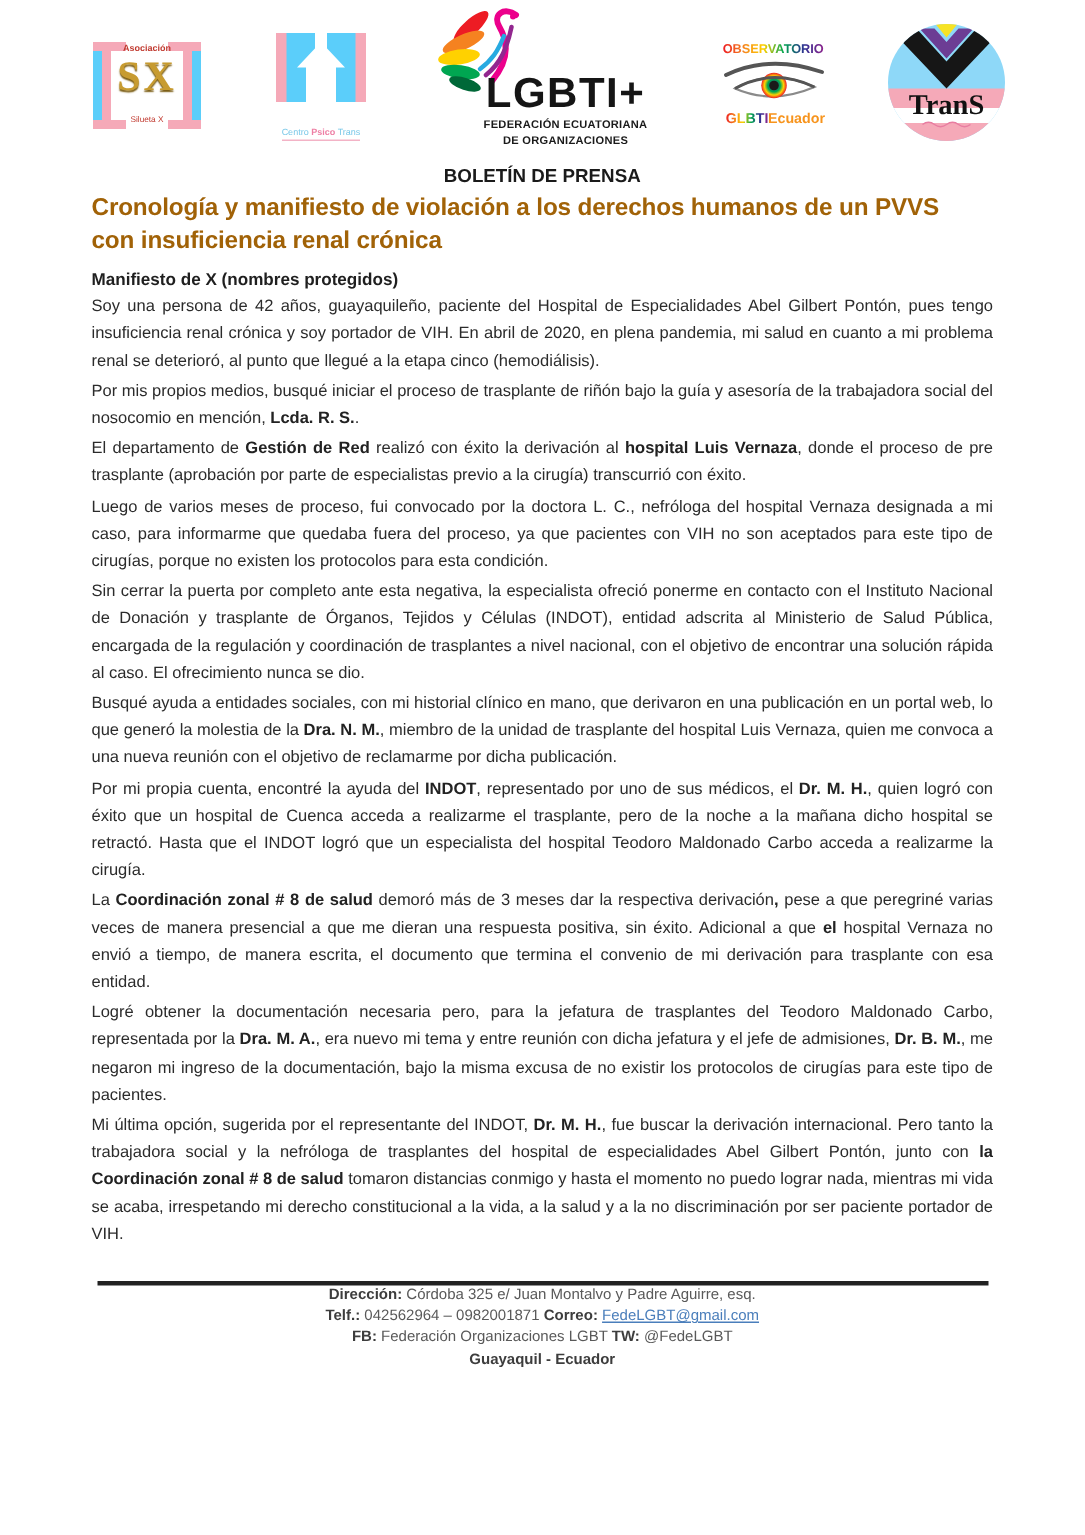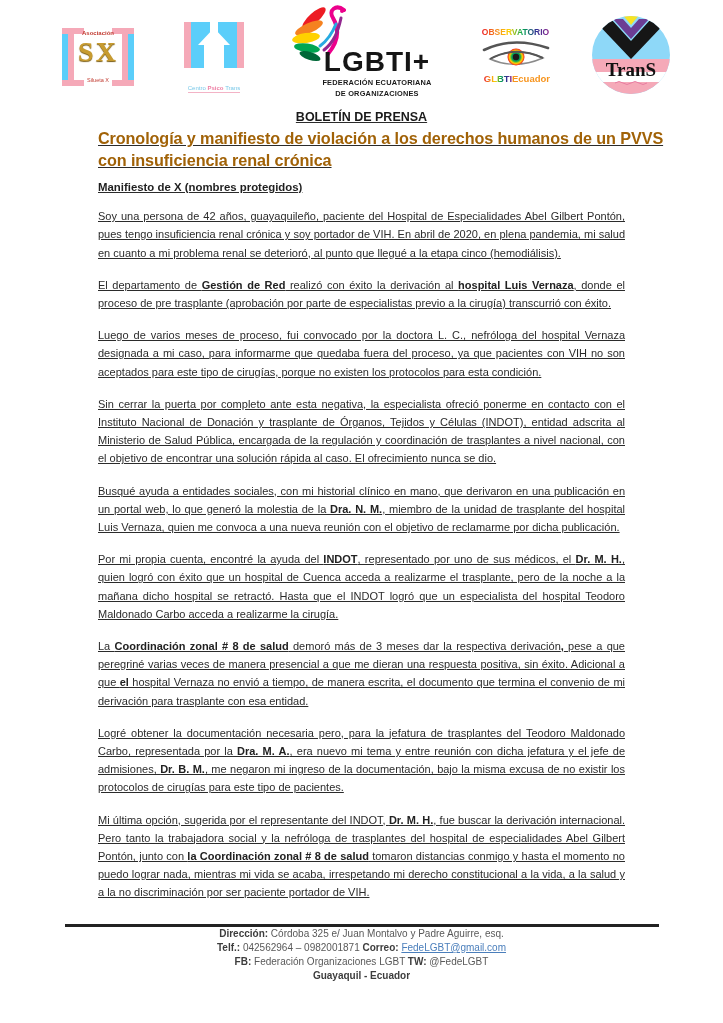--- a/index.html
+++ b/index.html
@@ -32,27 +32,27 @@
   .bird { position:absolute; left:10px; top:0; }
   .fed-text { position:absolute; left:34px; top:44px; width:122px; text-align:center; }
   .fed-main { font-size:28px; font-weight:800; color:#151515; letter-spacing:1px; line-height:1;text-align:center; }
   .fed-sub { font-size:7.4px; font-weight:bold; color:#1a1a1a; letter-spacing:0.2px;
              margin-top:2px; line-height:1.25; }
   .fed-sub:first-of-type { margin-top:5px; }
   
   .obs { width:95px; }
   .torg { width:84px; }
   
-  .content { padding:0 98px;text-decoration:underline; }
+  .content { padding:0 61px; }
   .kicker { margin-top:2px; text-align:center; font-weight:bold; font-size:12.5px; color:#1a1a1a; }
   .title { margin-top:4px; text-align:left; color:#a16207; font-size:16.2px;
            font-weight:bold; line-height:1.33; letter-spacing:-0.1px; }
   .title .tl { display:block; white-space:nowrap; }
   .subtitle { margin-top:10px; font-weight:bold; font-size:11.4px; color:#1f1f1f; }
-  .body p { margin-top:14px; font-size:11px; line-height:18.2px; text-align:justify; color:#2b2b2b; }
+  .body p { margin-top:2px; font-size:11px; line-height:18.2px; text-align:justify; color:#2b2b2b; }
   .body b { color:#222222; }
   
   .footer { width:594px; margin:22px auto 0; border-top:3px solid #222222;
             padding-top:0; text-align:center; font-size:10px; line-height:1.42; color:#595959; }
   .footer b { color:#3d3d3d; }
   .footer div:last-child { font-weight:bold; color:#3d3d3d; }
   .footer div:last-child span { font-weight:bold; }
   .email-link { color:#4a7ebb; text-decoration:underline; }
 </style>
 </head>
@@ -164,20 +164,21 @@
 
   <div class="content">
     <div class="kicker">BOLETÍN DE PRENSA</div>
     <h1 class="title">
       <span class="tl">Cronología y manifiesto de violación a los derechos humanos de un PVVS</span>
       <span class="tl">con insuficiencia renal crónica</span>
     </h1>
     <div class="subtitle">Manifiesto de X (nombres protegidos)</div>
     <main class="body">
         <p><span>Soy una persona de 42 años, guayaquileño, paciente del Hospital de Especialidades Abel Gilbert Pontón, pues tengo insuficiencia renal crónica y soy portador de VIH. En abril de 2020, en plena pandemia, mi salud en cuanto a mi problema renal se deterioró, al punto que llegué a la etapa cinco (hemodiálisis).</span></p>
+        <p><span>Por mis propios medios, busqué iniciar el proceso de trasplante de riñón bajo la guía y asesoría de la trabajadora social del nosocomio en mención, </span><b>Lcda. R. S.</b><span>.</span></p>
         <p><span>El departamento de </span><b>Gestión de Red</b><span> realizó con éxito la derivación al </span><b>hospital Luis Vernaza</b><span>, donde el proceso de pre trasplante (aprobación por parte de especialistas previo a la cirugía) transcurrió con éxito.</span></p>
         <p><span>Luego de varios meses de proceso, fui convocado por la doctora L. C., nefróloga del hospital Vernaza designada a mi caso, para informarme que quedaba fuera del proceso, ya que pacientes con VIH no son aceptados para este tipo de cirugías, porque no existen los protocolos para esta condición.</span></p>
         <p><span>Sin cerrar la puerta por completo ante esta negativa, la especialista ofreció ponerme en contacto con el Instituto Nacional de Donación y trasplante de Órganos, Tejidos y Células (INDOT), entidad adscrita al Ministerio de Salud Pública, encargada de la regulación y coordinación de trasplantes a nivel nacional, con el objetivo de encontrar una solución rápida al caso. El ofrecimiento nunca se dio.</span></p>
         <p><span>Busqué ayuda a entidades sociales, con mi historial clínico en mano, que derivaron en una publicación en un portal web, lo que generó la molestia de la </span><b>Dra. N. M.</b><span>, miembro de la unidad de trasplante del hospital Luis Vernaza, quien me convoca a una nueva reunión con el objetivo de reclamarme por dicha publicación.</span></p>
         <p><span>Por mi propia cuenta, encontré la ayuda del </span><b>INDOT</b><span>, representado por uno de sus médicos, el </span><b>Dr. M. H.</b><span>, quien logró con éxito que un hospital de Cuenca acceda a realizarme el trasplante, pero de la noche a la mañana dicho hospital se retractó. Hasta que el INDOT logró que un especialista del hospital Teodoro Maldonado Carbo acceda a realizarme la cirugía.</span></p>
         <p><span>La </span><b>Coordinación zonal # 8 de salud</b><span> demoró más de 3 meses dar la respectiva derivación</span><b>,</b><span> pese a que peregriné varias veces de manera presencial a que me dieran una respuesta positiva, sin éxito. Adicional a que </span><b>el</b><span> hospital Vernaza no envió a tiempo, de manera escrita, el documento que termina el convenio de mi derivación para trasplante con esa entidad.</span></p>
         <p><span>Logré obtener la documentación necesaria pero, para la jefatura de trasplantes del Teodoro Maldonado Carbo, representada por la </span><b>Dra. M. A.</b><span>, era nuevo mi tema y entre reunión con dicha jefatura y el jefe de admisiones, </span><b>Dr. B. M.</b><span>, me negaron mi ingreso de la documentación, bajo la misma excusa de no existir los protocolos de cirugías para este tipo de pacientes.</span></p>
         <p><span>Mi última opción, sugerida por el representante del INDOT, </span><b>Dr. M. H.</b><span>, fue buscar la derivación internacional. Pero tanto la trabajadora social y la nefróloga de trasplantes del hospital de especialidades Abel Gilbert Pontón, junto con </span><b>la Coordinación zonal # 8 de salud</b><span> tomaron distancias conmigo y hasta el momento no puedo lograr nada, mientras mi vida se acaba, irrespetando mi derecho constitucional a la vida, a la salud y a la no discriminación por ser paciente portador de VIH.</span></p>
       </main>
   </div>

